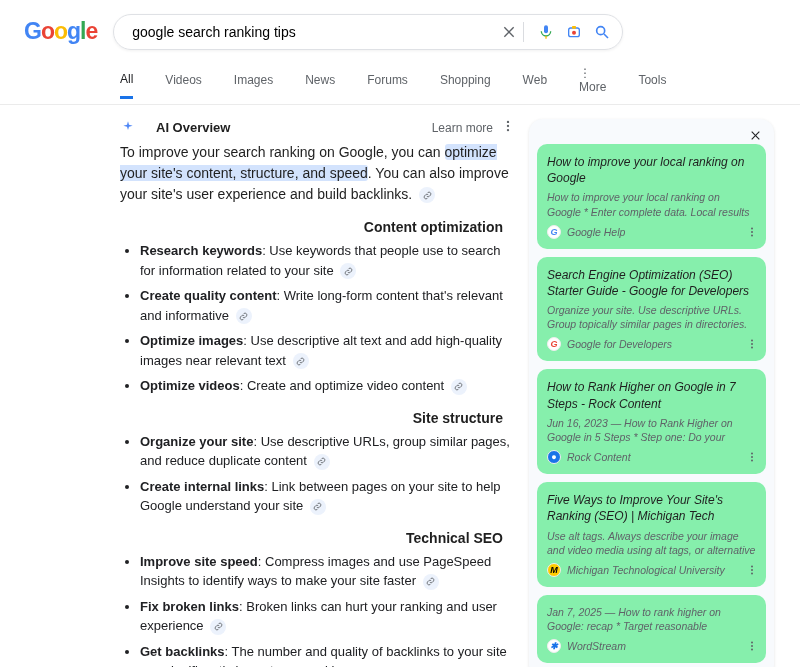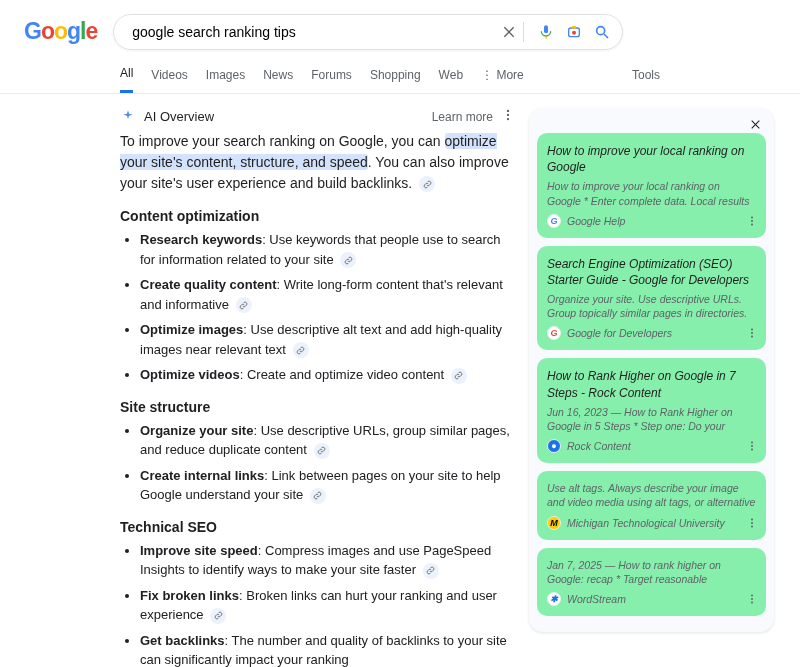--- a/index.html
+++ b/index.html
@@ -49,55 +49,55 @@
     font-size: 14px;
     background: transparent;
   }
   .sicon { width: 20px; height: 20px; margin-left: 8px; display:flex; align-items:center; justify-content:center; cursor:pointer; }
   .sicon svg { width: 16px; height: 16px; }
   .divider-v { width:1px; height:20px; background:#dadce0; margin:0 4px;}
   
   .tabs {
     display: flex;
     align-items: center;
-    gap: 18px;
+    gap: 32px;
     font-size: 12px;
     color: #5f6368;
     padding: 10px 0 0 120px;
     border-bottom: 1px solid #ebebeb;
   }
   .tab { padding: 6px 0 10px; cursor:pointer; }
   .tab.active { color:#202124; border-bottom: 3px solid #1a73e8; font-weight:500; }
   .tabs .tools { margin-left:auto; margin-right:140px; }
   .more-dots { color:#5f6368; }
   
   .main {
     display: flex;
     padding: 14px 18px 20px 120px;
     gap: 14px;
     align-items: flex-start;
   }
   .left { flex: 0 0 395px; }
   .right { flex: 0 0 245px; }
   
   .ai-head { display:flex; align-items:center; justify-content:space-between; margin-bottom:6px;}
-  .ai-left { display:flex; align-items:center; gap:8px; font-weight:400; color:#1f1f1f; font-size:13px;text-align:right;}
+  .ai-left { display:flex; align-items:center; gap:20px; font-weight:700; color:#1f1f1f; font-size:13px;text-align:right;}
   .ai-left svg { width:16px; height:16px; }
   .ai-right { display:flex; align-items:center; gap:8px; color:#1a73e8; font-size:12px;}
   .ai-menu svg{ width:14px; height:14px; fill:#5f6368;}
   .intro { font-size:14px; line-height:1.5; color:#1f1f1f;}
   .hl { background: #d3e3fd; border-radius:3px;}
   .linkicon {
     display:inline-flex; vertical-align:middle;
     width:16px; height:16px; border-radius:50%;
     background:#ecf2fc; align-items:center; justify-content:center;
     margin-left:3px; cursor:pointer;
   }
   .linkicon svg{ width:9px; height:9px; stroke:#4d5156;}
-  h4.sec { font-size:14px; font-weight:600; margin:14px 0 6px; color:#1f1f1f;}
+  h4.sec { font-size:14px; font-weight:600; margin:14px 12px 6px; color:#1f1f1f;text-align:right;}
   ul.blist { margin:0 0 0 2px; padding-left:18px;}
   ul.blist li { font-size:13px; line-height:1.5; margin-bottom:6px; }
   ul.blist b { font-weight:600;}
   
   .panel {
     background:#f8fafd;
     border-radius:14px;
     padding:8px;
     box-shadow: 0 1px 3px rgba(60,64,67,.15);
   }
@@ -307,20 +307,21 @@
               <span class="favicon" style="background:#1a73e8;color:#fff;border:1px solid #eee">●</span>
               <span class="srcname">Rock Content</span>
             </div>
             <div class="card-menu"><svg viewBox="0 0 24 24">
                 <circle cx="12" cy="5" r="2"></circle>
                 <circle cx="12" cy="12" r="2"></circle>
                 <circle cx="12" cy="19" r="2"></circle>
               </svg></div>
           </div>
           <div class="card">
+            <div class="card-title">Five Ways to Improve Your Site's Ranking (SEO) | Michigan Tech</div>
             <div class="card-snip">Use alt tags. Always describe your image and video media using alt tags, or alternative text descriptions. They allow...</div>
             <div class="card-src">
               <span class="favicon" style="background:#ffcc00;color:#000;border:1px solid #eee">M</span>
               <span class="srcname">Michigan Technological University</span>
             </div>
             <div class="card-menu"><svg viewBox="0 0 24 24">
                 <circle cx="12" cy="5" r="2"></circle>
                 <circle cx="12" cy="12" r="2"></circle>
                 <circle cx="12" cy="19" r="2"></circle>
               </svg></div>

